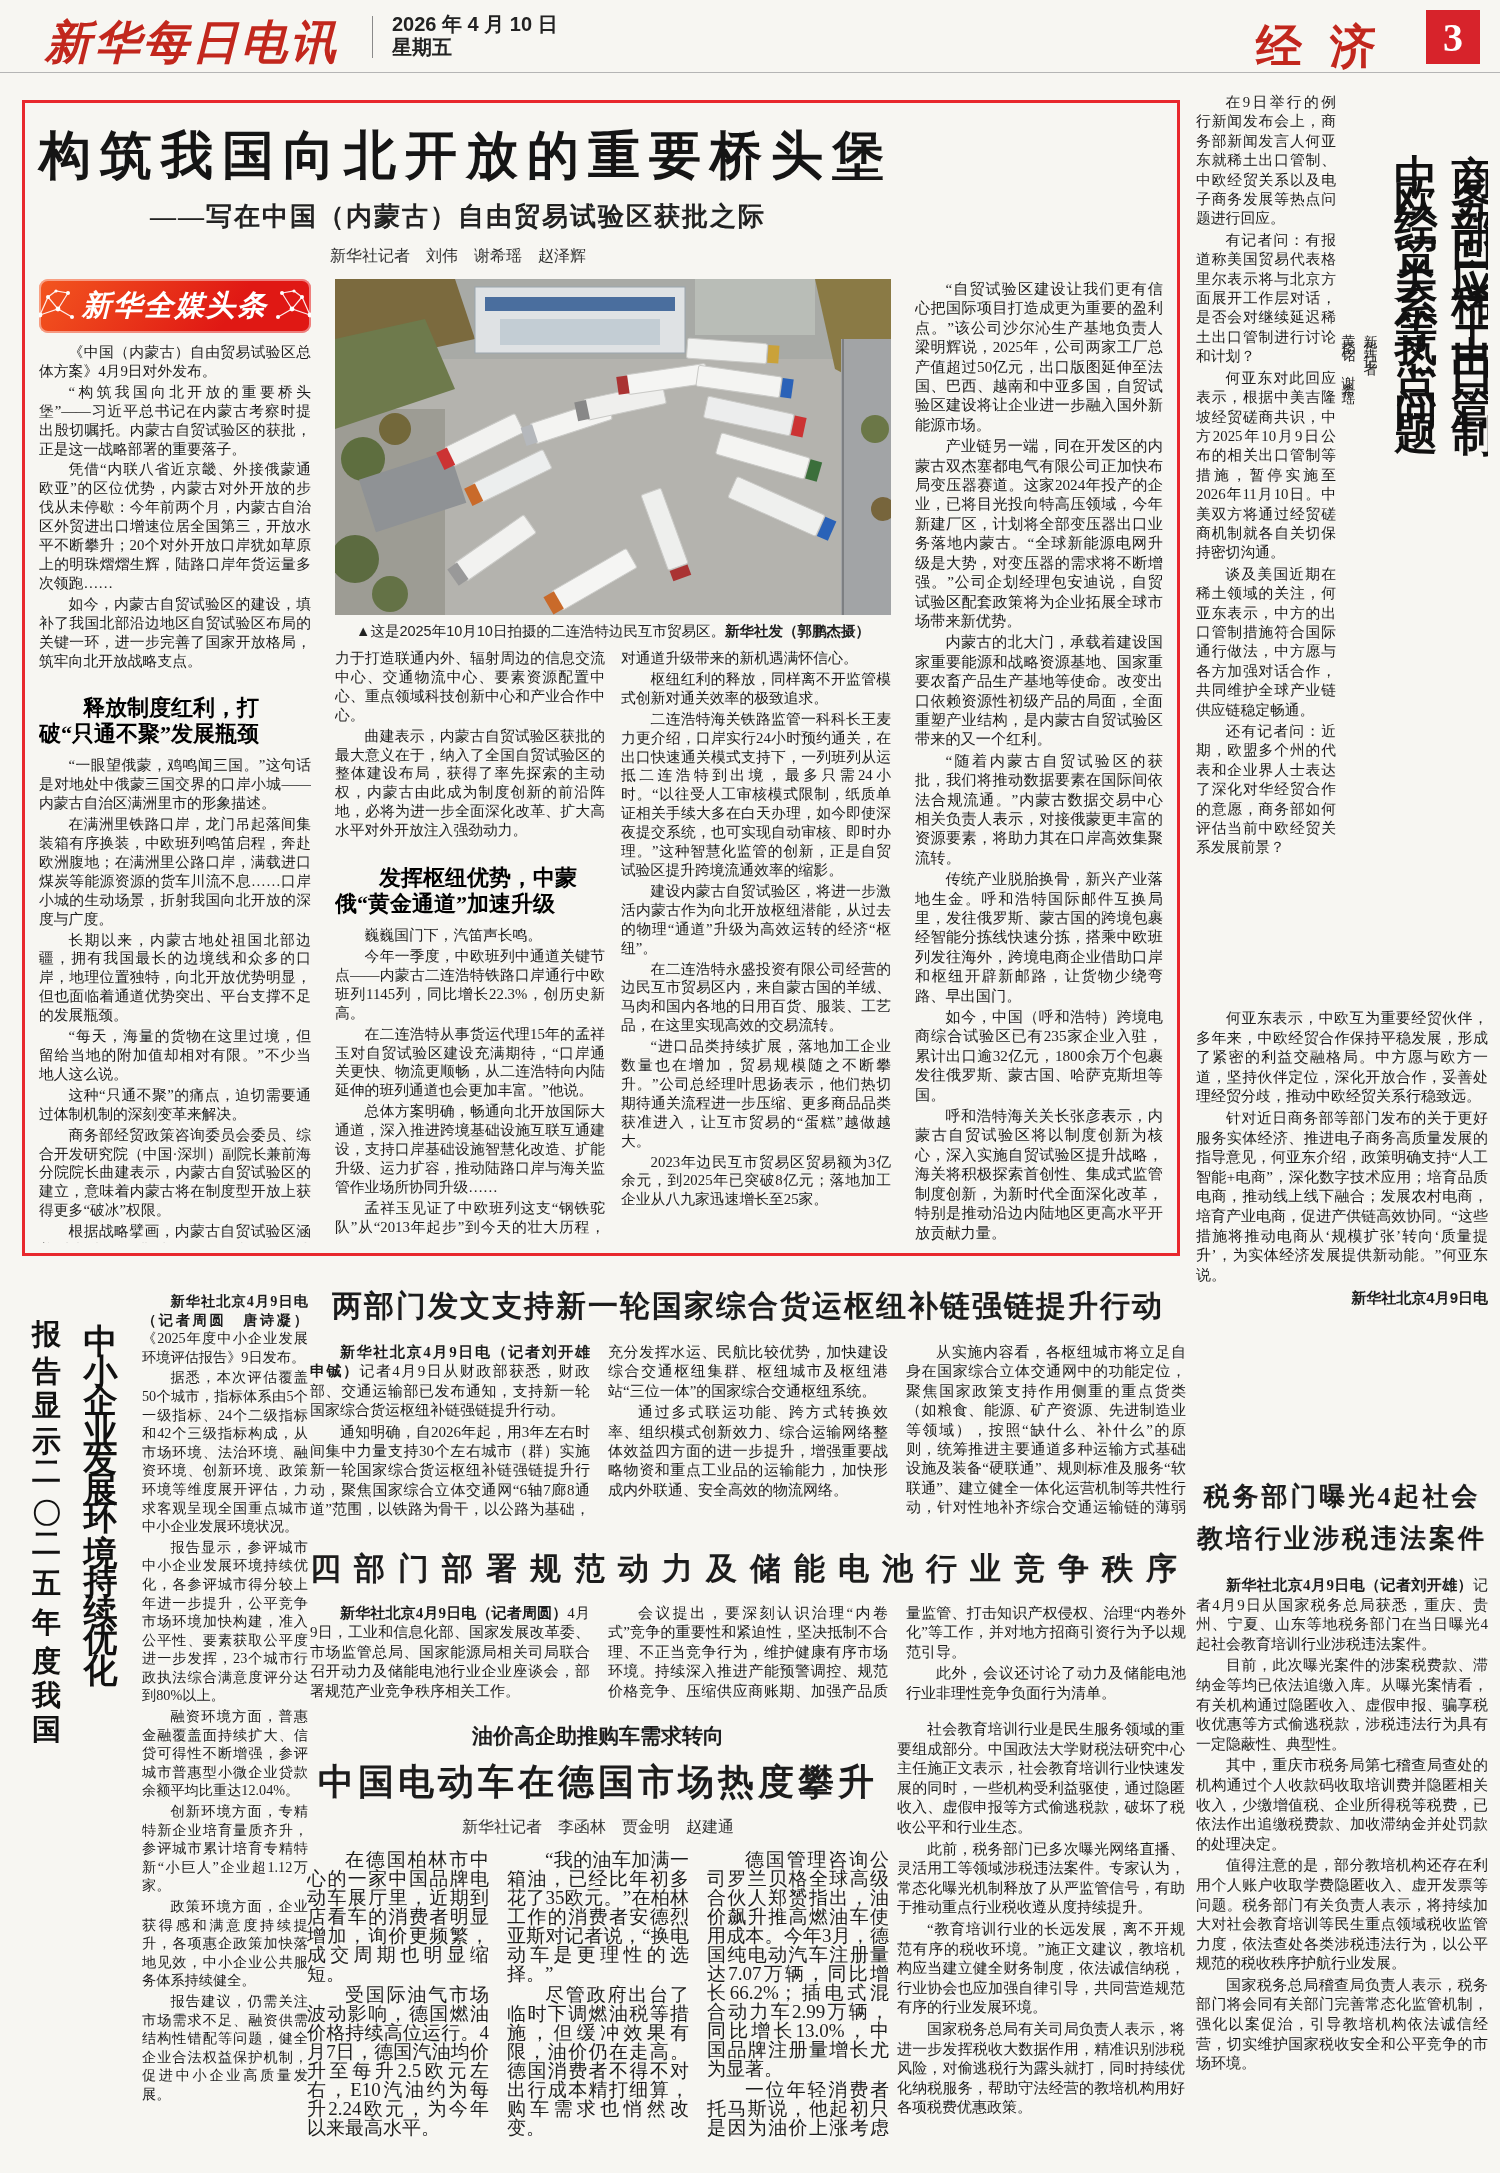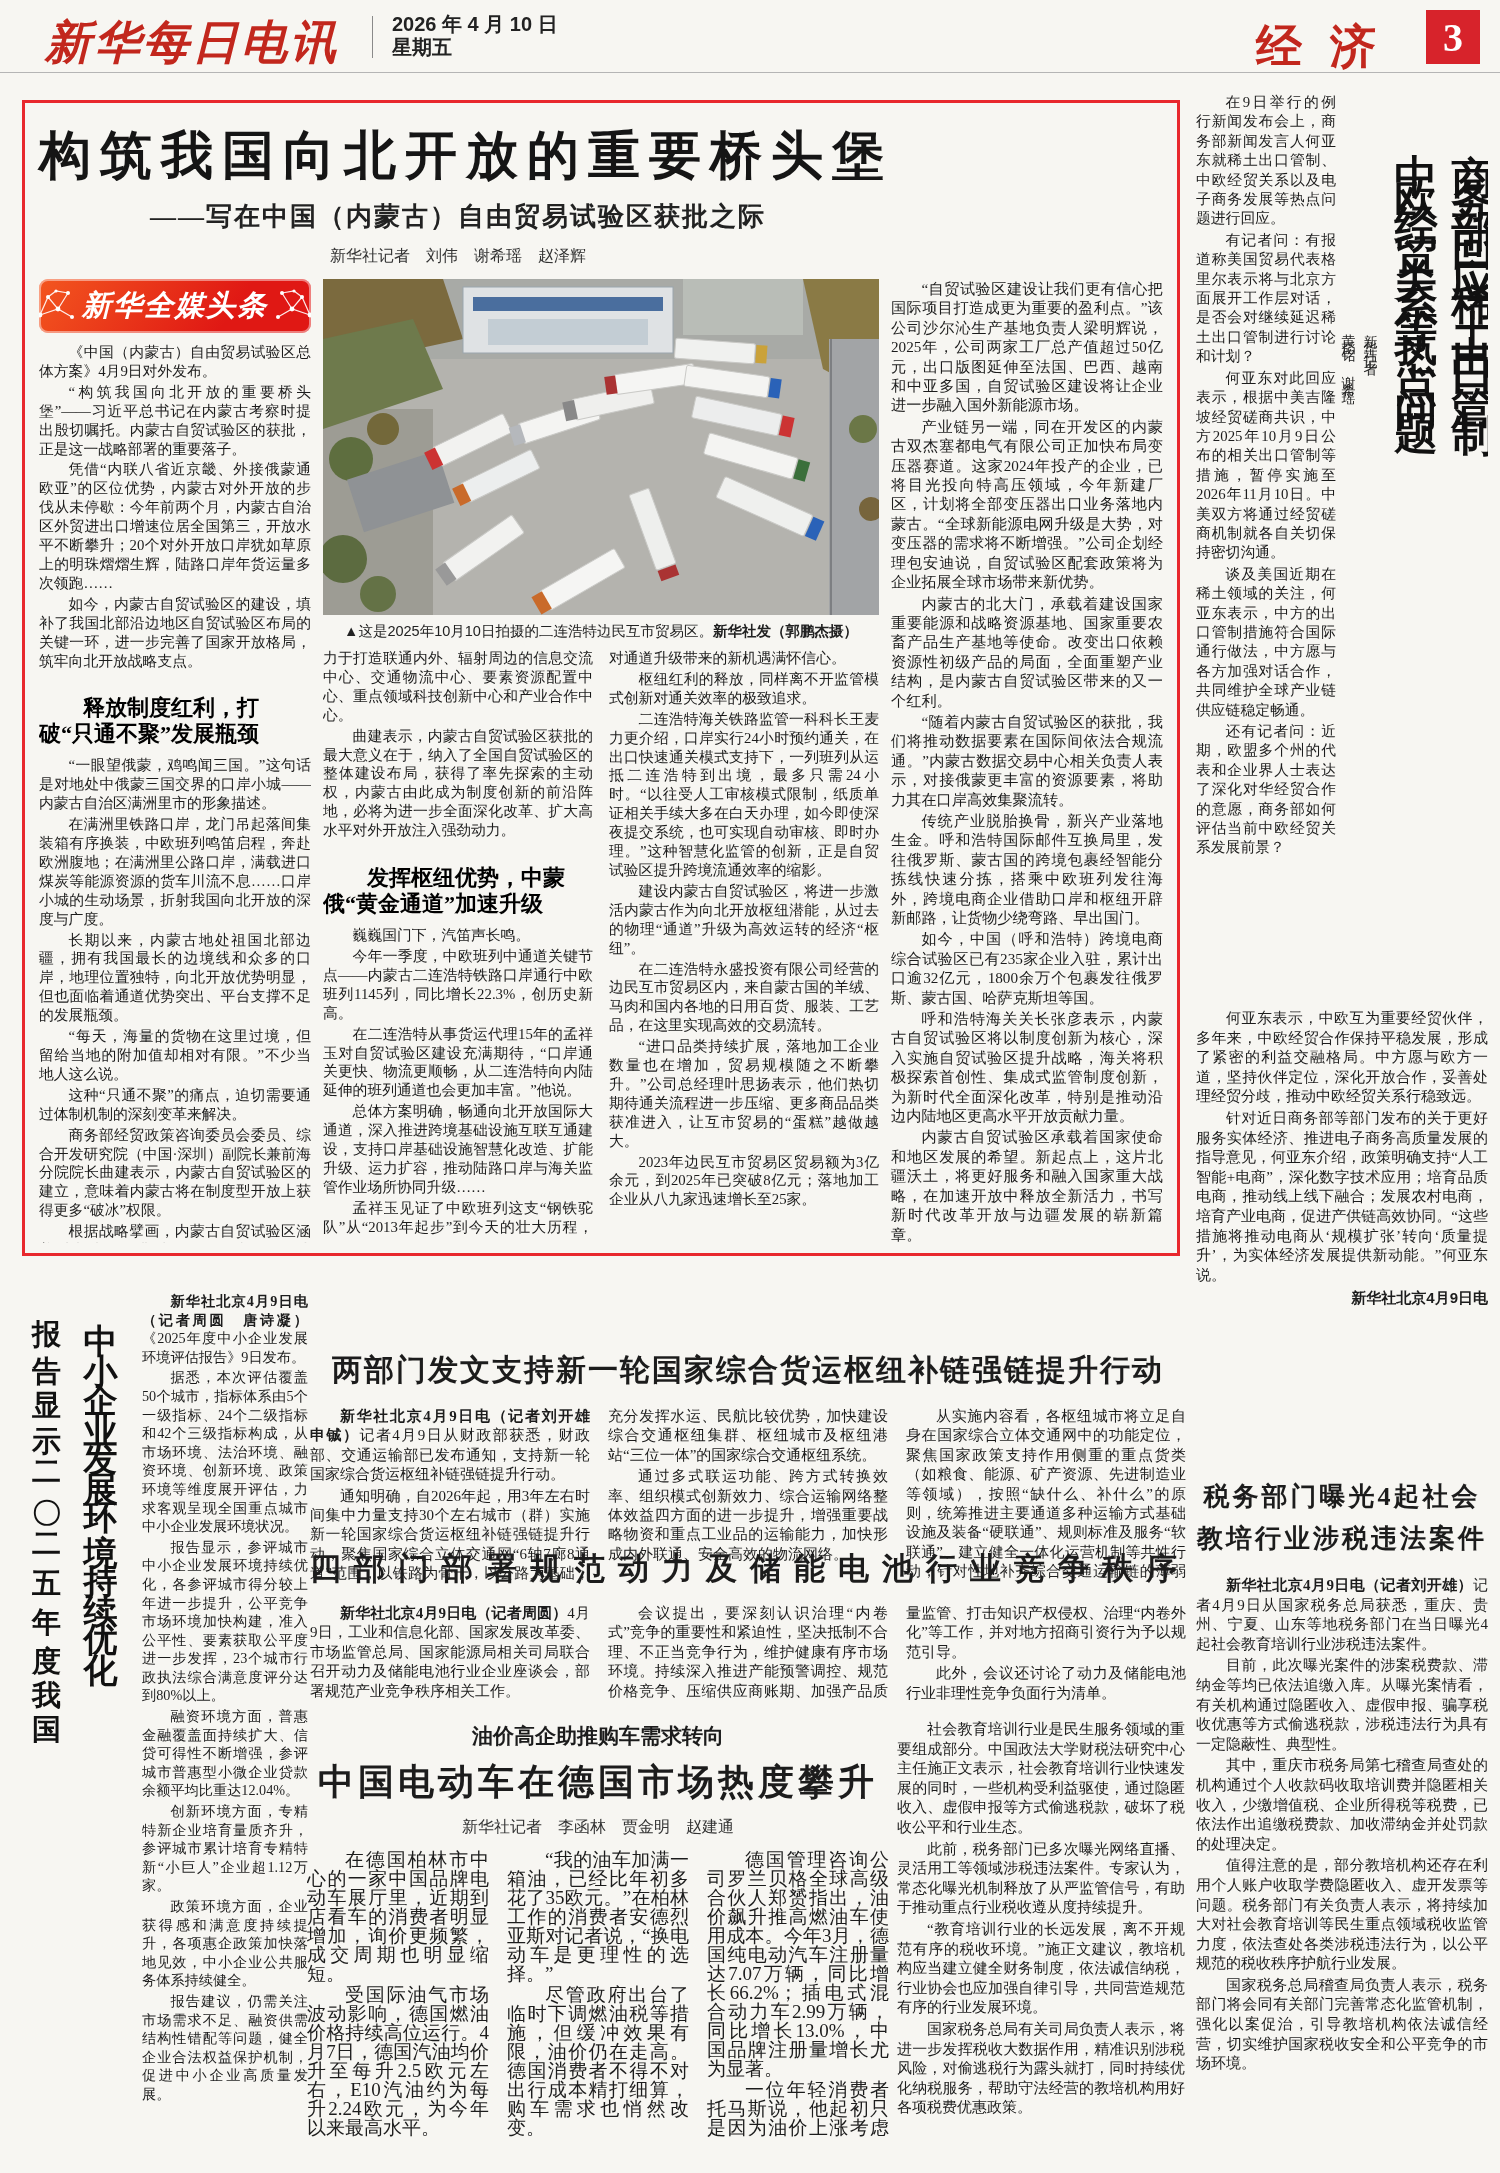--- a/index.html
+++ b/index.html
@@ -18,21 +18,21 @@
             display:flex;align-items:center;justify-content:center;font-size:40px;font-weight:bold;}
   .top-rule{position:absolute;left:0;top:72px;width:100%;border-top:1px solid #b5b5b5;}
 
   
   .main-box{position:absolute;left:22px;top:100px;width:1158px;height:1156px;border:3px solid #e8282d;
             box-sizing:border-box;padding:8px 14px 10px;display:flex;flex-direction:column;overflow:hidden;}
   .head-zone{padding-right:286px;text-align:center;}
   .main-headline{margin:10px 0 8px;font-size:52px;font-weight:bold;letter-spacing:9px;color:#151515;white-space:nowrap;}
   .sub-headline{margin:0 0 12px;font-size:26px;font-weight:bold;letter-spacing:2px;color:#222;text-align:center;}
   .main-byline{margin:0 0 12px;font-size:16px;color:#333;}
-  .content-row{flex:1;min-height:0;display:flex;gap:12px;overflow:hidden;}
+  .content-row{flex:1;min-height:0;display:flex;gap:24px;overflow:hidden;}
   .colA{width:272px;flex:none;overflow:hidden;}
   .mid{width:556px;flex:none;display:flex;flex-direction:column;overflow:hidden;}
   .colD{flex:1;min-width:0;overflow:hidden;}
 
   .badge{height:54px;border-radius:9px;background:linear-gradient(125deg,#f3561f,#e01814 70%);
          display:flex;align-items:center;justify-content:center;gap:8px;margin-bottom:10px;
          box-shadow:inset 0 0 0 2px rgba(255,255,255,.45);}
   .badge-text{color:#fff;font-size:29px;font-weight:bold;font-style:italic;letter-spacing:2px;
               font-family:"Liberation Sans","DejaVu Sans",sans-serif;white-space:nowrap;}
   .badge svg{flex:none;}
@@ -76,21 +76,21 @@
 
   
   .sme{position:absolute;left:22px;top:1288px;width:286px;height:876px;display:flex;gap:14px;overflow:hidden;}
   .sme-vhead{writing-mode:vertical-rl;text-orientation:upright;flex:none;padding-top:8px;}
   .sme-vhead .t-main{display:block;font-size:34px;font-weight:bold;letter-spacing:30px;line-height:56px;color:#111;}
   .sme-vhead .t-kicker{display:block;font-size:29px;font-weight:bold;letter-spacing:36px;line-height:50px;color:#111;}
   .sme-body{flex:1;min-width:0;overflow:hidden;padding-top:4px;}
   .sme-body .para{font-size:14.2px;line-height:18.6px;}
 
   
-  .hub{position:absolute;left:310px;top:1340px;width:876px;height:256px;overflow:hidden;}
+  .hub{position:absolute;left:310px;top:1276px;width:876px;height:256px;overflow:hidden;}
   .hub h2{margin:10px 0 16px;font-size:30px;font-weight:bold;letter-spacing:2px;text-align:center;white-space:nowrap;}
   .cols3{column-count:3;column-gap:18px;column-fill:auto;overflow:hidden;}
   .hub .cols3{height:182px;}
   .hub .para,.battery .para{font-size:15px;line-height:19.4px;}
 
   
   .battery{position:absolute;left:310px;top:1540px;width:876px;height:168px;overflow:hidden;}
   .battery h2{margin:8px 0 14px;font-size:31px;font-weight:bold;letter-spacing:13px;text-align:center;white-space:nowrap;}
   .battery .cols3{height:104px;}
 

